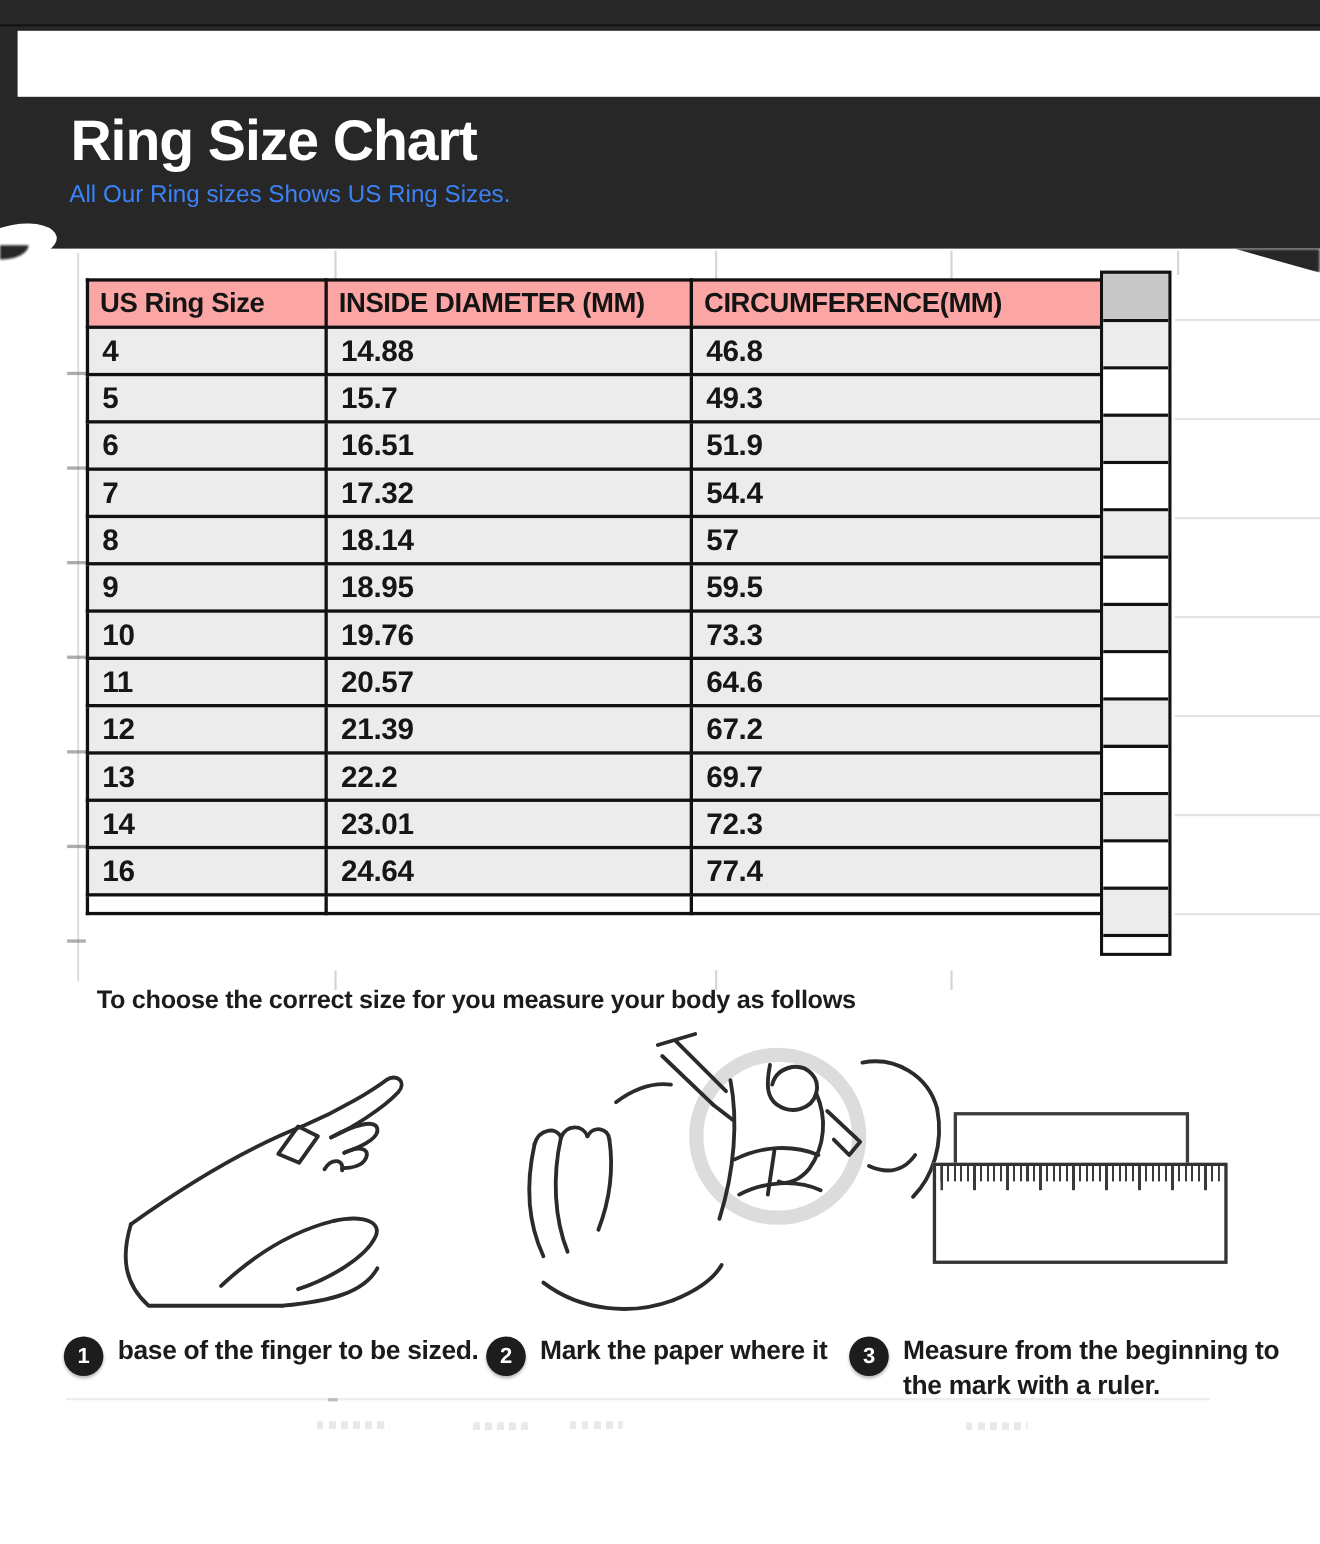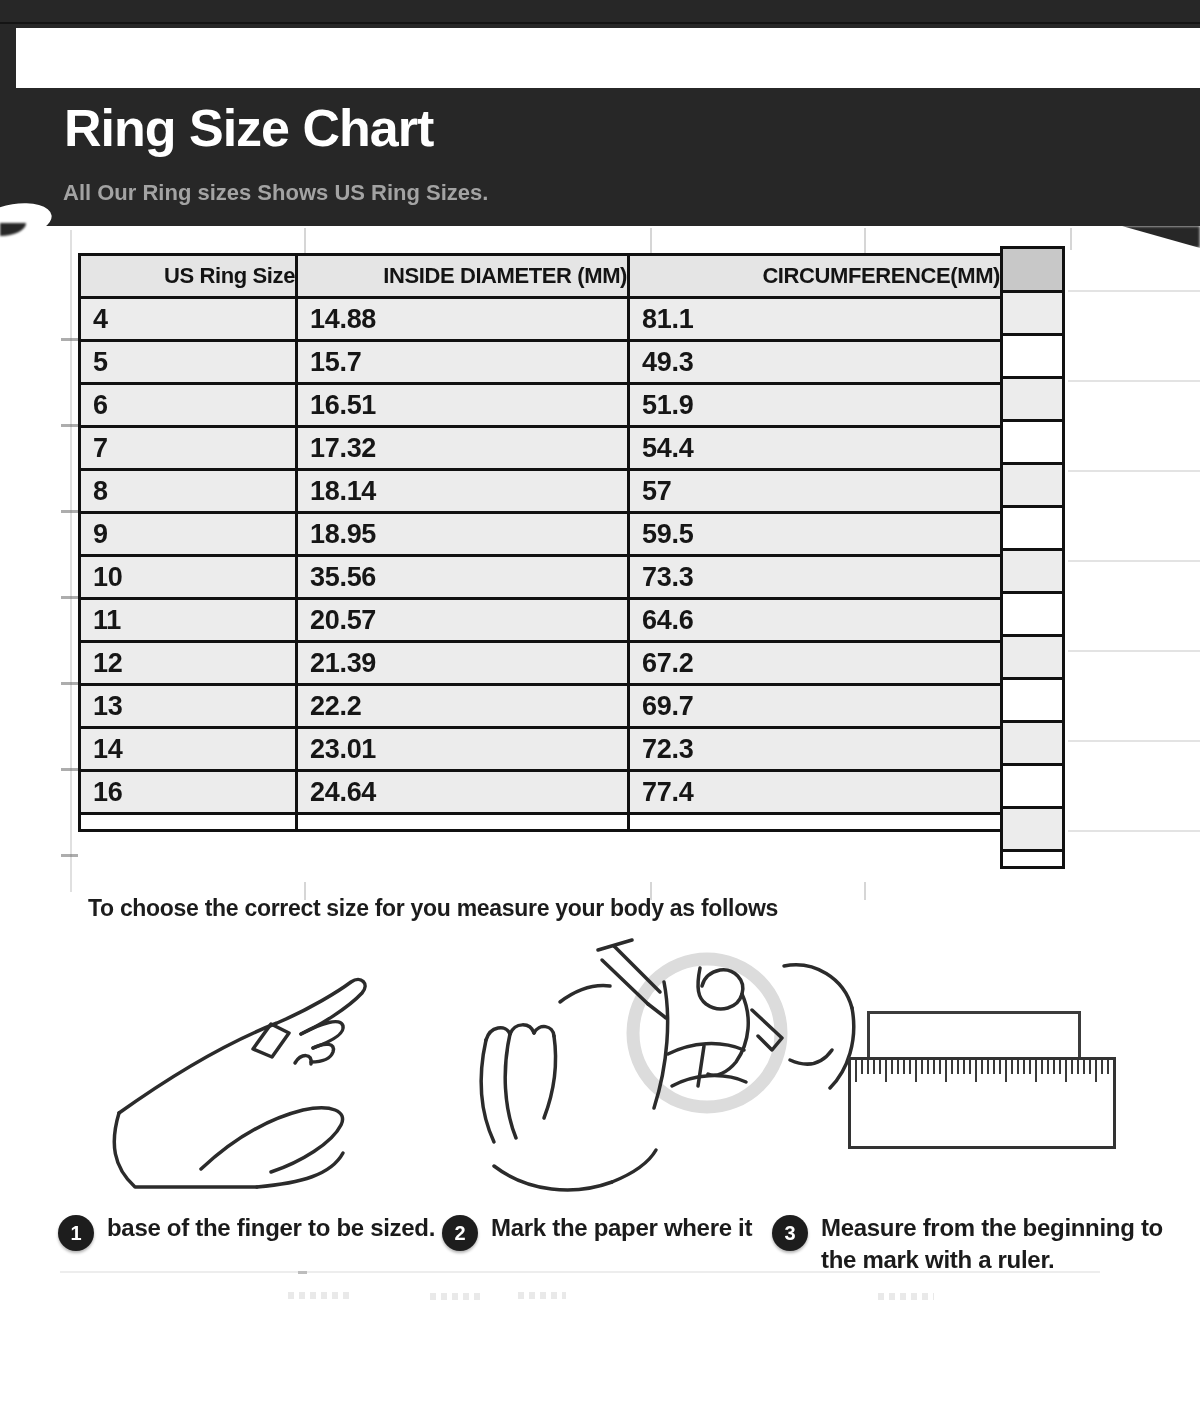--- a/index.html
+++ b/index.html
@@ -5,41 +5,41 @@
   html,body{margin:0;padding:0;background:#fff;}
   #canvas{position:relative;width:1200px;height:1320px;background:#ffffff;overflow:hidden;
           font-family:"Liberation Sans", sans-serif;}
 
   
   .banner{position:absolute;left:0;top:0;width:1200px;height:226px;background:#272727;}
   .banner-seam{position:absolute;left:0;top:22px;width:1200px;height:2px;background:#141414;}
   .banner-white-strip{position:absolute;left:16px;top:28px;width:1184px;height:60px;background:#ffffff;}
   .banner-title{position:absolute;left:64px;top:98px;color:#ffffff;font-size:52px;font-weight:800;
                 letter-spacing:-1px;}
-  .banner-subtitle{position:absolute;left:63px;top:180px;color:#a3a3a3;font-size:22px;font-weight:700;}
+  .banner-subtitle{position:absolute;left:63px;top:164px;color:#3b82f6;font-size:22px;font-weight:400;}
   .banner-curl{position:absolute;left:-22px;top:204px;width:74px;height:34px;background:#ffffff;
                border-radius:50%;transform:rotate(-9deg);}
   .banner-spur{position:absolute;left:0;top:223px;width:26px;height:13px;background:#272727;
                border-radius:0 0 100% 0;filter:blur(1px);}
   .banner-wedge{position:absolute;left:1122px;top:226px;width:78px;height:22px;background:#272727;
                 clip-path:polygon(0 0,100% 0,100% 100%);filter:blur(1.5px);}
 
   
   .vline{position:absolute;width:2px;background:#d6d6d6;}
   .hline{position:absolute;height:2px;background:#e3e3e3;}
   .row-tick{position:absolute;left:61px;width:17px;height:3px;background:#6a6a6a;opacity:.55;}
   .ghost{position:absolute;height:7px;opacity:.55;filter:blur(.5px);
          background:repeating-linear-gradient(90deg,#d8d8d8 0 6px,transparent 6px 11px);}
 
   
   .table-wrap{position:absolute;left:78px;top:253px;}
   table.ring-table{border-collapse:collapse;table-layout:fixed;width:922px;}
   .ring-table th,.ring-table td{border:3px solid #111111;vertical-align:middle;line-height:1;}
-  .ring-table thead th{background:#e5e5e5;height:40px;text-align:right;padding:0 0 0 10px;
-                       font-size:22px;font-weight:bold;color:#141414;letter-spacing:-0.4px;}
+  .ring-table thead th{background:#fca5a5;height:40px;text-align:left;padding:0 0 0 10px;
+                       font-size:25px;font-weight:bold;color:#141414;letter-spacing:-0.4px;}
   .ring-table tbody td{background:#ececec;height:40px;padding:0 0 0 12px;
                        font-size:27px;font-weight:bold;color:#161616;letter-spacing:-0.3px;}
   .ring-table tfoot td{background:#ffffff;height:14px;padding:0;}
 
   
   .nc{position:absolute;left:1000px;top:246px;width:65px;border:3px solid #111111;background:#fff;
       box-sizing:border-box;}
   .nc-cell{height:40px;border-bottom:3px solid #111111;background:#ffffff;}
   .nc-cell.nc-head{height:41px;background:#c8c8c8;}
   .nc-cell.nc-gray{background:#ececec;}
@@ -123,21 +123,21 @@
         <tr>
           <th>US Ring Size</th>
           <th>INSIDE DIAMETER (MM)</th>
           <th>CIRCUMFERENCE(MM)</th>
         </tr>
       </thead>
       <tbody id="ring-table-body">
           <tr>
             <td>4</td>
             <td>14.88</td>
-            <td>81.1</td>
+            <td>46.8</td>
           </tr>
           <tr>
             <td>5</td>
             <td>15.7</td>
             <td>49.3</td>
           </tr>
           <tr>
             <td>6</td>
             <td>16.51</td>
             <td>51.9</td>
@@ -152,21 +152,21 @@
             <td>18.14</td>
             <td>57</td>
           </tr>
           <tr>
             <td>9</td>
             <td>18.95</td>
             <td>59.5</td>
           </tr>
           <tr>
             <td>10</td>
-            <td>35.56</td>
+            <td>19.76</td>
             <td>73.3</td>
           </tr>
           <tr>
             <td>11</td>
             <td>20.57</td>
             <td>64.6</td>
           </tr>
           <tr>
             <td>12</td>
             <td>21.39</td>

